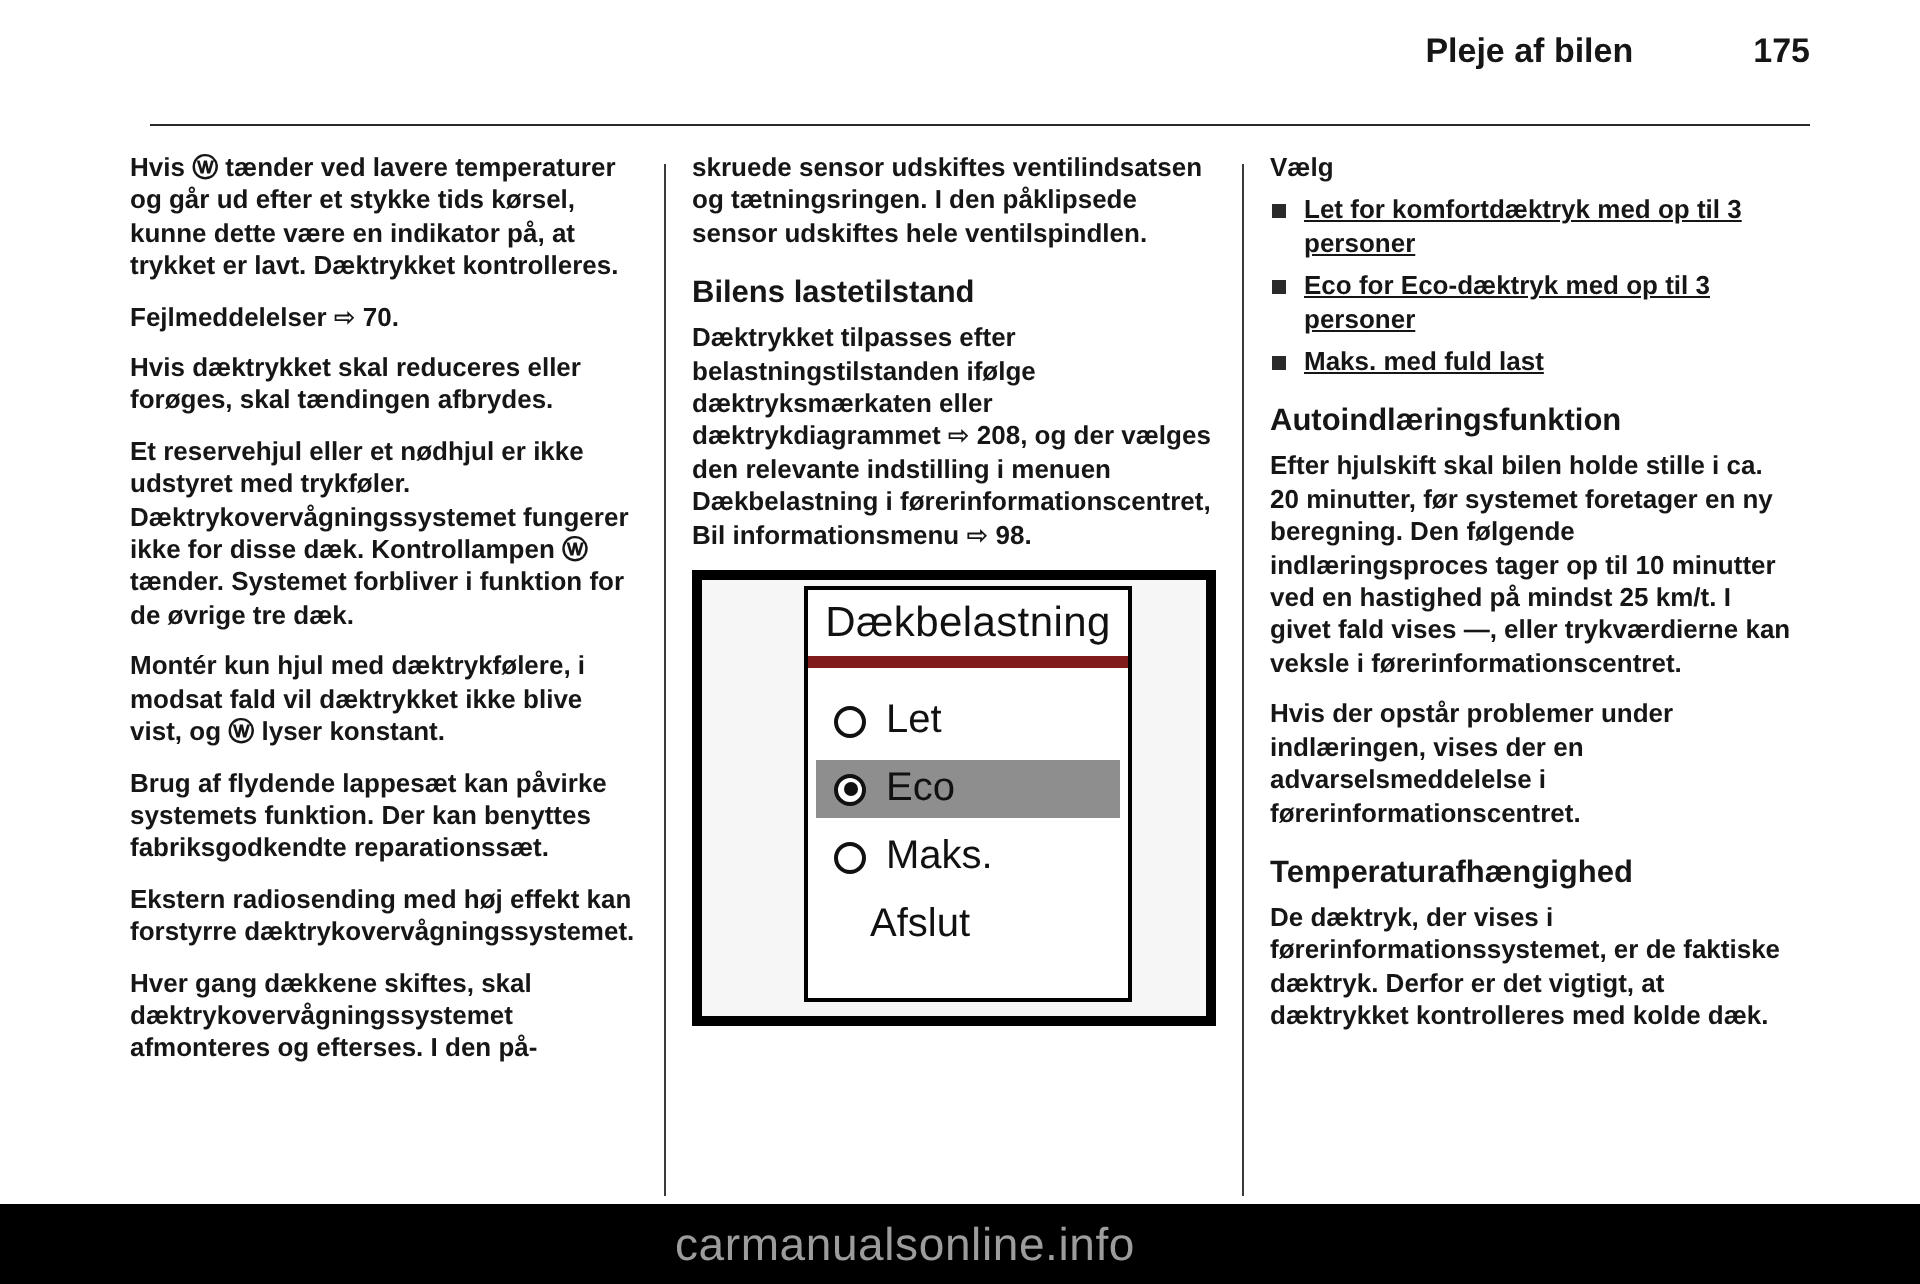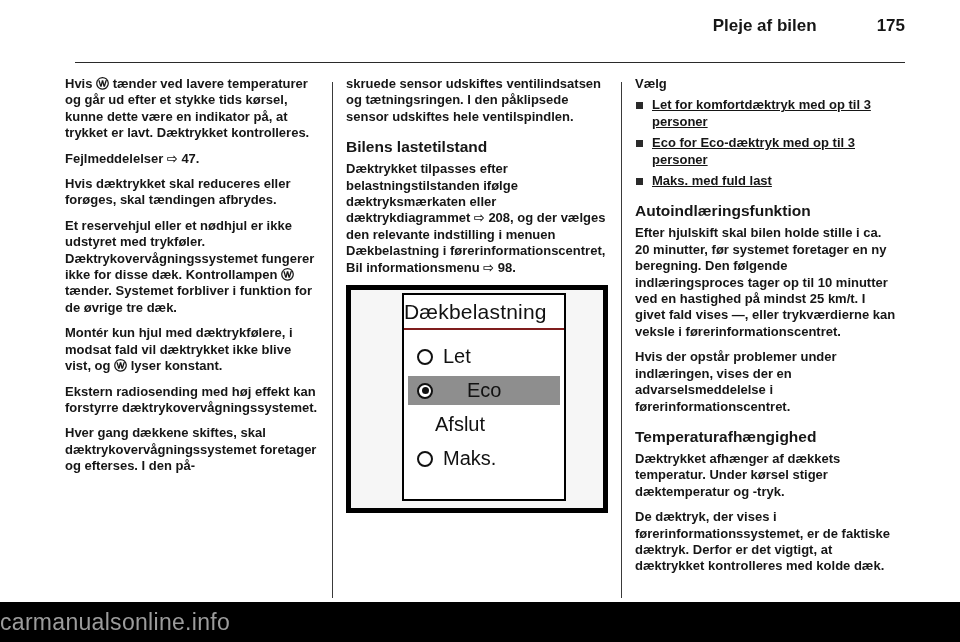--- a/index.html
+++ b/index.html
@@ -36,67 +36,68 @@
   .figure{
     margin-top:5px;width:262px;height:228px;box-sizing:border-box;
     background:#f6f6f6;border:5px solid #000;position:relative;
   }
   .menu-box{
     position:absolute;left:51px;top:3px;width:164px;height:208px;box-sizing:border-box;
     background:#fff;border:2px solid #000;
     font-weight:normal;color:#111;
   }
   .menu-title{
-    height:33px;line-height:33px;font-size:21px;
-    border-bottom:2px solid #7f1d1d;letter-spacing:0.2px;
+    height:33px;line-height:33px;text-align:center;font-size:21px;
+    border-bottom:6px solid #7f1d1d;letter-spacing:0.2px;
   }
   .menu-options{padding-top:12px;}
   .menu-row{
     display:flex;align-items:center;height:29px;margin:0 4px 5px 4px;
     padding-left:9px;font-size:20px;
   }
-  .menu-row.highlight{background:#8e8e8e;gap:24px;}
+  .menu-row.highlight{background:#8e8e8e;}
   .radio{
     flex:0 0 auto;width:12px;height:12px;border:2.5px solid #111;border-radius:50%;
     margin-right:10px;background:#fff;position:relative;
   }
   .radio.selected::after{
     content:"";position:absolute;left:2.5px;top:2.5px;width:7px;height:7px;
     background:#111;border-radius:50%;
   }
   .menu-exit{padding-left:27px;}
   
   .watermark-bar{
     position:absolute;left:0;bottom:0;width:960px;height:40px;background:#000;
-    display:flex;align-items:center;justify-content:flex-start;margin-top:25px;
+    display:flex;align-items:center;justify-content:center;margin-top:25px;
   }
   .watermark-link{
     color:#9c9c9c;font-size:23px;margin-right:55px;text-decoration:none;
     font-weight:normal;letter-spacing:0.3px;cursor:pointer;
   }
 </style>
 </head>
 <body>
 
 <div class="page-header">
   <span>Pleje af bilen</span>
   <span>175</span>
 </div>
 <div class="header-rule"></div>
 
 <div class="columns">
 
   <div class="col col1">
     <p>Hvis ⓦ tænder ved lavere temperaturer og går ud efter et stykke tids kørsel, kunne dette være en indikator på, at trykket er lavt. Dæktrykket kontrolleres.</p>
-    <p>Fejlmeddelelser ⇨ 47.</p>
+    <p>Fejlmeddelelser ⇨ 70.</p>
     <p>Hvis dæktrykket skal reduceres eller forøges, skal tændingen afbrydes.</p>
     <p>Et reservehjul eller et nødhjul er ikke udstyret med trykføler. Dæktrykovervågningssystemet fungerer ikke for disse dæk. Kontrollampen ⓦ tænder. Systemet forbliver i funktion for de øvrige tre dæk.</p>
     <p>Montér kun hjul med dæktrykfølere, i modsat fald vil dæktrykket ikke blive vist, og ⓦ lyser konstant.</p>
+    <p>Brug af flydende lappesæt kan påvirke systemets funktion. Der kan benyttes fabriksgodkendte reparationssæt.</p>
     <p>Ekstern radiosending med høj effekt kan forstyrre dæktrykovervågningssystemet.</p>
-    <p>Hver gang dækkene skiftes, skal dæktrykovervågningssystemet foretager og efterses. I den på-</p>
+    <p>Hver gang dækkene skiftes, skal dæktrykovervågningssystemet afmonteres og efterses. I den på-</p>
   </div>
 
   <div class="divider"></div>
 
   <div class="col col2">
     <p>skruede sensor udskiftes ventilindsatsen og tætningsringen. I den påklipsede sensor udskiftes hele ventilspindlen.</p>
     <h3>Bilens lastetilstand</h3>
     <p>Dæktrykket tilpasses efter belastningstilstanden ifølge dæktryksmærkaten eller dæktrykdiagrammet ⇨ 208, og der vælges den relevante indstilling i menuen Dækbelastning i førerinformationscentret, Bil informationsmenu ⇨ 98.</p>
 
     <div class="figure">
@@ -104,26 +105,26 @@
         <div class="menu-title">Dækbelastning</div>
         <div class="menu-options">
           <div class="menu-row">
             <span class="radio"></span>
             <span>Let</span>
           </div>
           <div class="menu-row highlight">
             <span class="radio selected"></span>
             <span>Eco</span>
           </div>
-          <div class="menu-row menu-exit">
-            <span>Afslut</span>
-          </div>
           <div class="menu-row">
             <span class="radio"></span>
             <span>Maks.</span>
+          </div>
+          <div class="menu-row menu-exit">
+            <span>Afslut</span>
           </div>
         </div>
       </div>
     </div>
   </div>
 
   <div class="divider"></div>
 
   <div class="col col3">
     <p style="margin-bottom:5px">Vælg</p>
@@ -139,21 +140,20 @@
     <div class="bullet-item">
       <span class="bullet-square"></span>
       <span>Maks. med fuld last</span>
     </div>
 
     <h3>Autoindlæringsfunktion</h3>
     <p>Efter hjulskift skal bilen holde stille i ca. 20 minutter, før systemet foretager en ny beregning. Den følgende indlæringsproces tager op til 10 minutter ved en hastighed på mindst 25 km/t. I givet fald vises —, eller trykværdierne kan veksle i førerinformationscentret.</p>
     <p>Hvis der opstår problemer under indlæringen, vises der en advarselsmeddelelse i førerinformationscentret.</p>
 
     <h3>Temperaturafhængighed</h3>
-    <p>Dæktrykket afhænger af dækkets temperatur. Under kørsel stiger dæktemperatur og -tryk.</p>
     <p>De dæktryk, der vises i førerinformationssystemet, er de faktiske dæktryk. Derfor er det vigtigt, at dæktrykket kontrolleres med kolde dæk.</p>
   </div>
 
 </div>
 
 <div class="watermark-bar">
   <a class="watermark-link">carmanualsonline.info</a>
 </div>
 
 </body></html>

